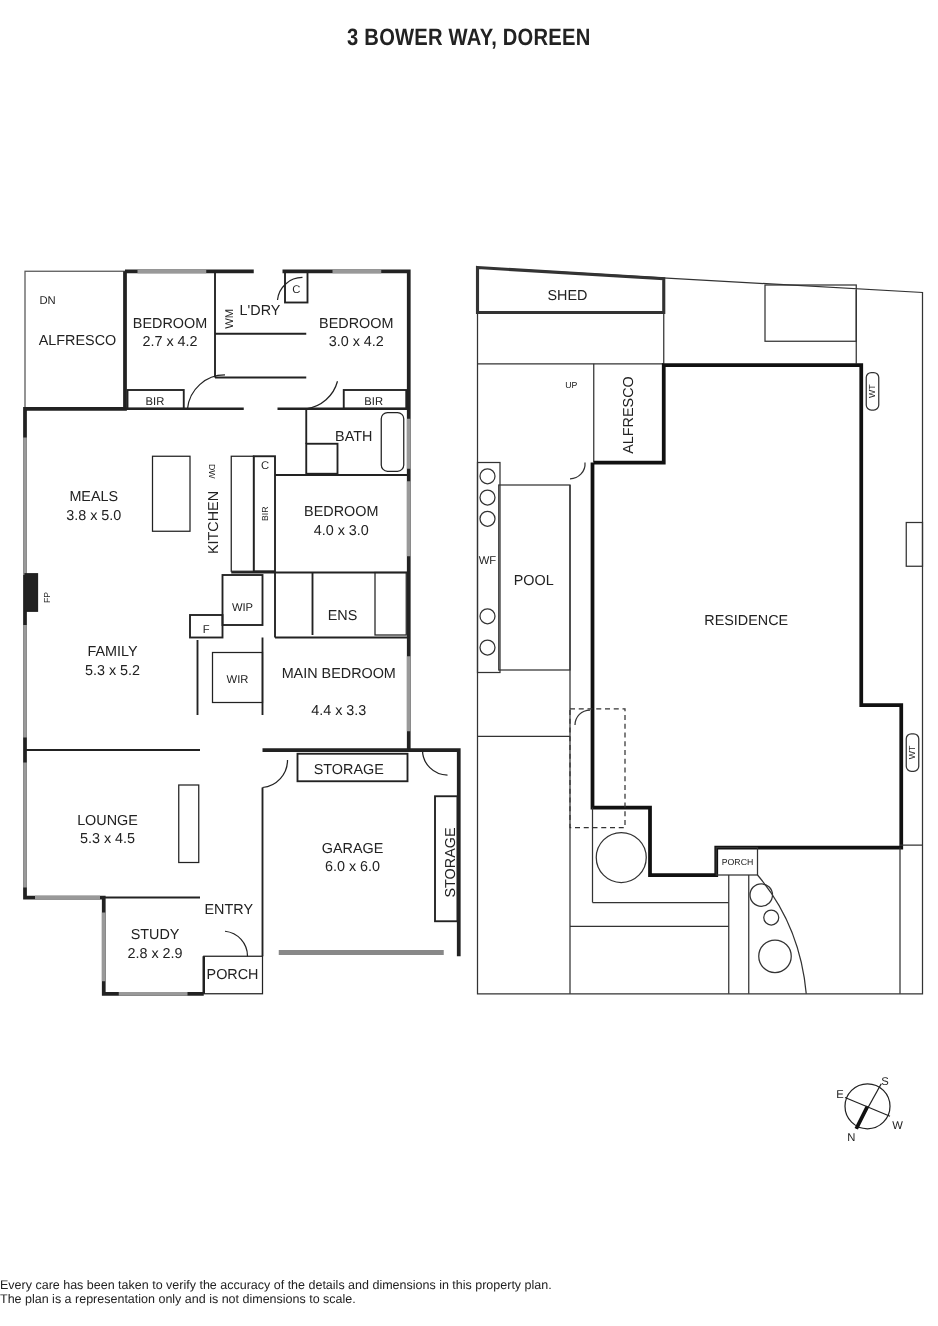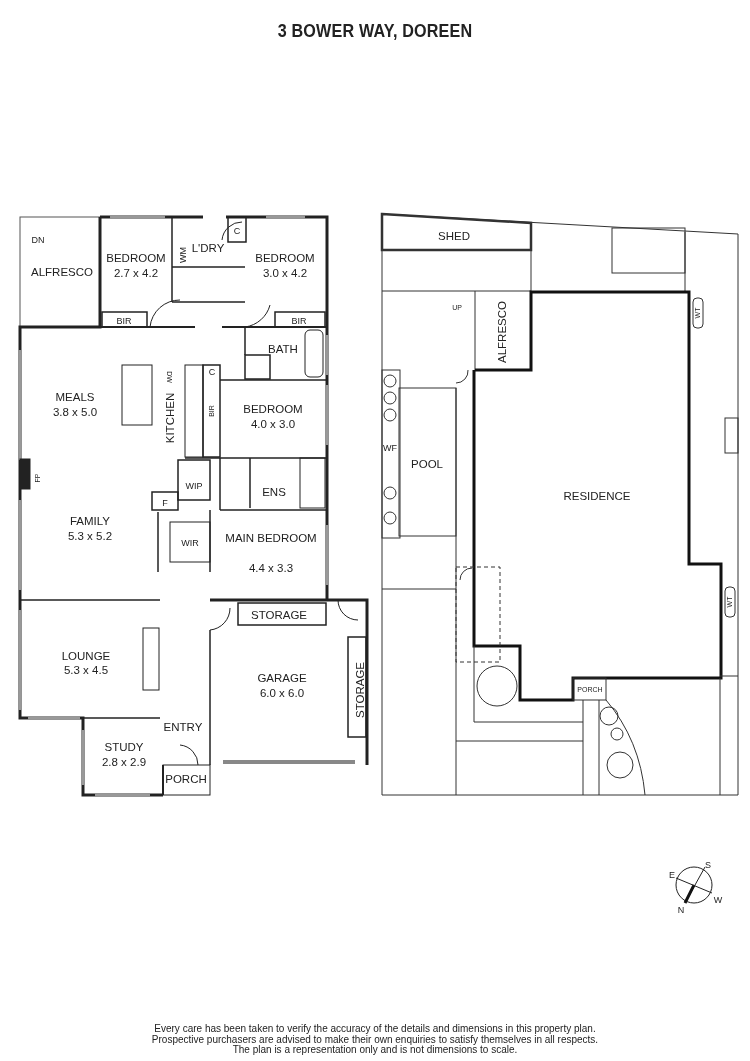--- a/index.html
+++ b/index.html
@@ -2,21 +2,21 @@
 <html><head>
 <meta charset="utf-8">
 <style>
   html,body{margin:0;padding:0;background:#fff;}
   body{width:750px;height:1061px;position:relative;overflow:hidden;font-family:"Liberation Sans",sans-serif;color:#222;}
   .title{position:absolute;top:20px;left:0;width:750px;text-align:center;font-size:19px;font-weight:bold;letter-spacing:0.2px;transform:scaleX(0.85);}
   svg{position:absolute;left:0;top:0;}
   .lbl{font-family:"Liberation Sans",sans-serif;font-size:11.5px;fill:#222;text-anchor:middle;}
   .sm{font-size:9px;}
   .xs{font-size:7px;}
-  .disclaimer{position:absolute;top:1024px;left:0;width:750px;text-align:center;font-size:10px;line-height:10.5px;color:#222;}
+  .disclaimer{position:absolute;top:1024px;left:0;width:750px;text-align:left;font-size:10px;line-height:10.5px;color:#222;}
 </style>
 </head>
 <body>
 
 <div class="title">3 BOWER WAY, DOREEN</div>
 
 <svg width="750" height="1061" viewBox="0 0 750 1061">
 
   <g fill="none" stroke="#222">
 
@@ -199,15 +199,14 @@
     <line x1="676" y1="878" x2="712" y2="893" stroke="#222" stroke-width="1"></line>
     <text class="lbl sm" x="708" y="868">S</text>
     <text class="lbl sm" x="672" y="878">E</text>
     <text class="lbl sm" x="681" y="913">N</text>
     <text class="lbl sm" x="718" y="903">W</text>
   </g>
 </svg>
 
 <div class="disclaimer">
   <div>Every care has been taken to verify the accuracy of the details and dimensions in this property plan.</div>
-  <div>Prospective purchasers are advised to make their own enquiries to satisfy themselves in all respects.</div>
   <div>The plan is a representation only and is not dimensions to scale.</div>
 </div>
 
 </body></html>

